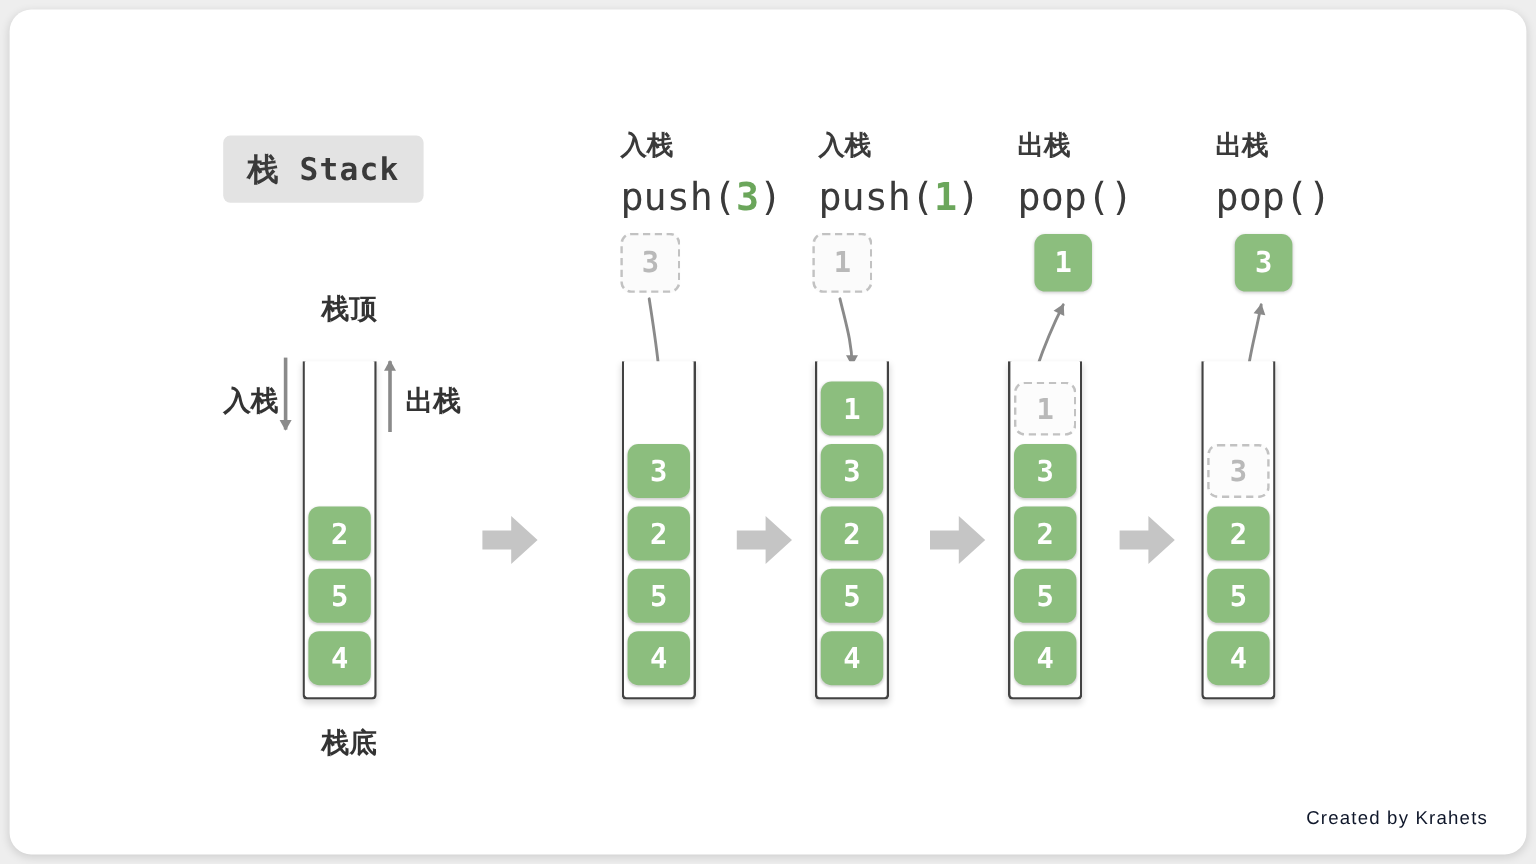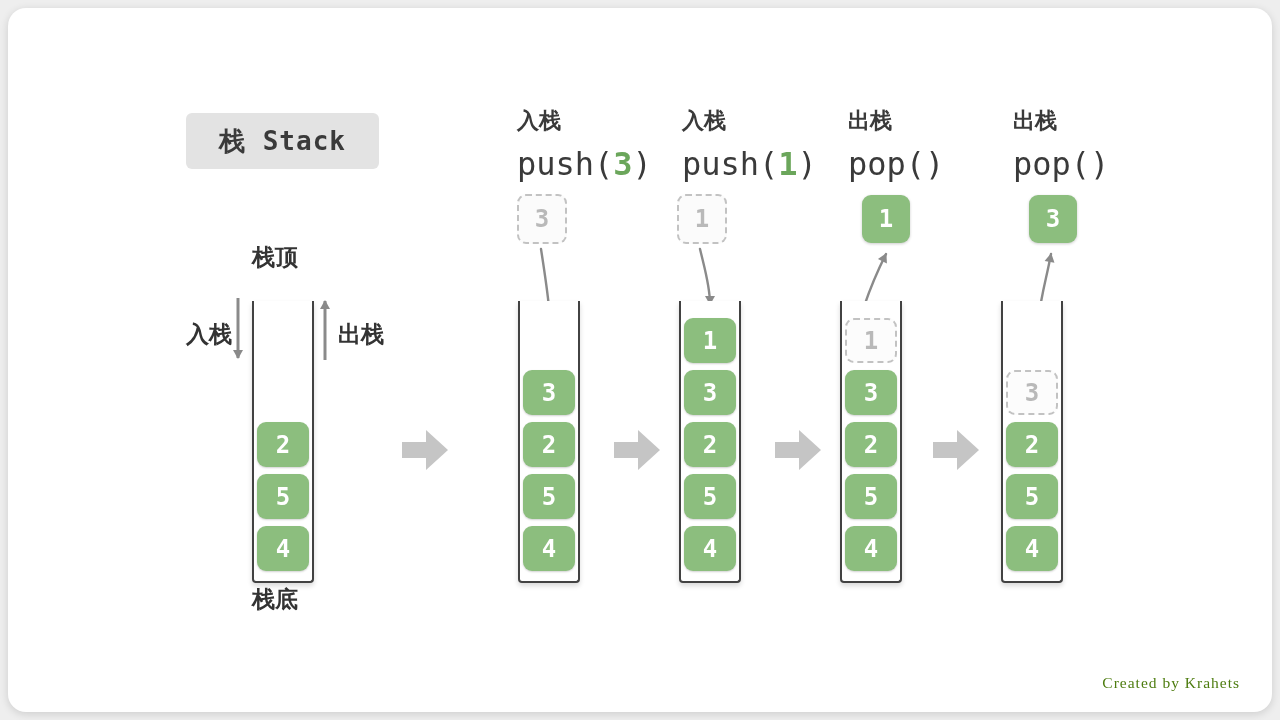--- a/index.html
+++ b/index.html
@@ -16,39 +16,39 @@
     width: 1264px; height: 704px;
     background: #ffffff;
     border-radius: 18px;
     box-shadow: 0 2px 8px rgba(0,0,0,.14);
   }
   .abs { position: absolute; }
 
   
   .title-box {
     left: 186px; top: 113px;
-    width: 193px; height: 56px;
+    width: 167px; height: 56px;
     background: var(--title-bg, #e3e3e3);
     border-radius: 6px;
     display: flex; align-items: center; justify-content: center;
     font-family: "DejaVu Sans Mono", monospace;
     font-weight: bold;
     font-size: 26px;
     letter-spacing: 1px;
     color: var(--text-dark, #3a3a3a);
   }
 
   
   .side-label {
     font-weight: bold;
     font-size: 23px;
     color: #333333;
     white-space: nowrap;
   }
-  .centered-label { width: 62px; text-align: left; }
+  .centered-label { width: 62px; text-align: right; }
 
   
   .col-header { top: 106px; white-space: nowrap; }
   .col-header .op {
     font-weight: bold;
     font-size: 22px;
     color: var(--text-dark, #3a3a3a);
     margin-bottom: 9px;
   }
   .col-header .code {
@@ -114,23 +114,23 @@
   }
   .float-box.solid {
     width: 48px; height: 48px;
     background: var(--cell-green, #8CBE7E);
     color: #ffffff;
     box-shadow: 0 1px 3px rgba(0,0,0,.2);
   }
 
   .credit {
     right: 40px; top: 674px;
-    font-family: Liberation Serif, serif;
+    font-family: Liberation Sans, sans-serif;
     font-size: 15.5px;
-    color: #4d7c0f;
+    color: #0f172a;
     letter-spacing: 1px;
   }
 
   svg.overlay {
     position: absolute;
     left: 0; top: 0;
     width: 1280px; height: 720px;
     pointer-events: none;
   }
   svg.overlay path.flow {
@@ -166,21 +166,21 @@
 
   <polygon points="402,442 426,442 426,430 448,450 426,470 426,458 402,458" fill="#c5c5c5"></polygon>
   <polygon points="614,442 638,442 638,430 660,450 638,470 638,458 614,458" fill="#c5c5c5"></polygon>
   <polygon points="775,442 799,442 799,430 821,450 799,470 799,458 775,458" fill="#c5c5c5"></polygon>
   <polygon points="933,442 957,442 957,430 979,450 957,470 957,458 933,458" fill="#c5c5c5"></polygon>
 </svg>
 
 <div class="abs title-box">栈 Stack</div>
 
 <div class="abs side-label centered-label" style="left:252px; top:242px;">栈顶</div>
-<div class="abs side-label centered-label" style="left:252px; top:584px;">栈底</div>
+<div class="abs side-label centered-label" style="left:252px; top:604px;">栈底</div>
 <div class="abs side-label" style="left:186px; top:319px;">入栈</div>
 <div class="abs side-label" style="left:338px; top:319px;">出栈</div>
 
 <div class="abs col-header" style="left:517px;">
   <div class="op">入栈</div>
   <div class="code"><span>push(</span><span class="arg">3</span><span>)</span></div>
 </div>
 
 <div class="abs col-header" style="left:682px;">
   <div class="op">入栈</div>

